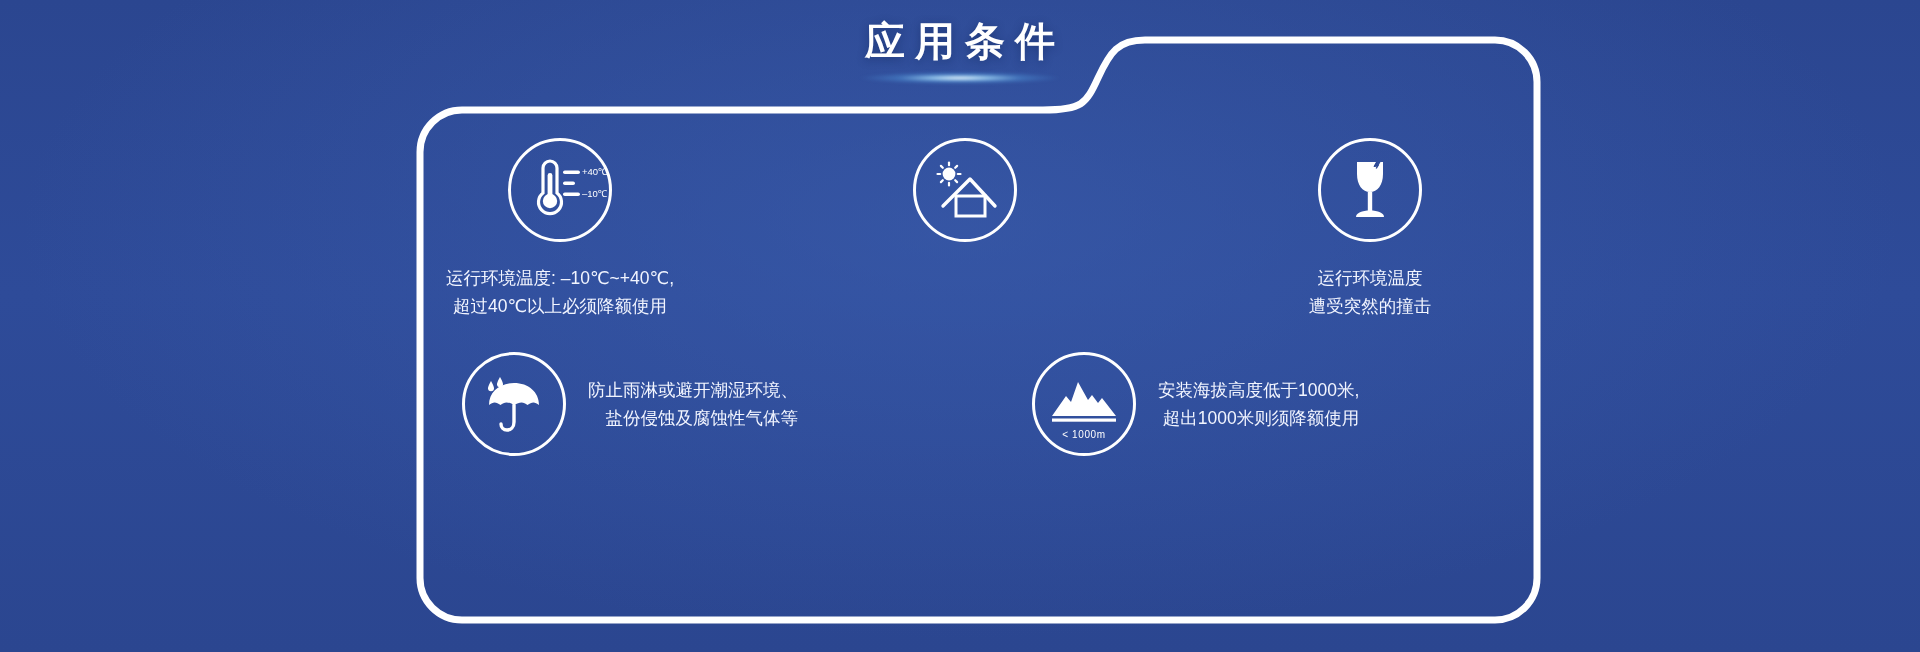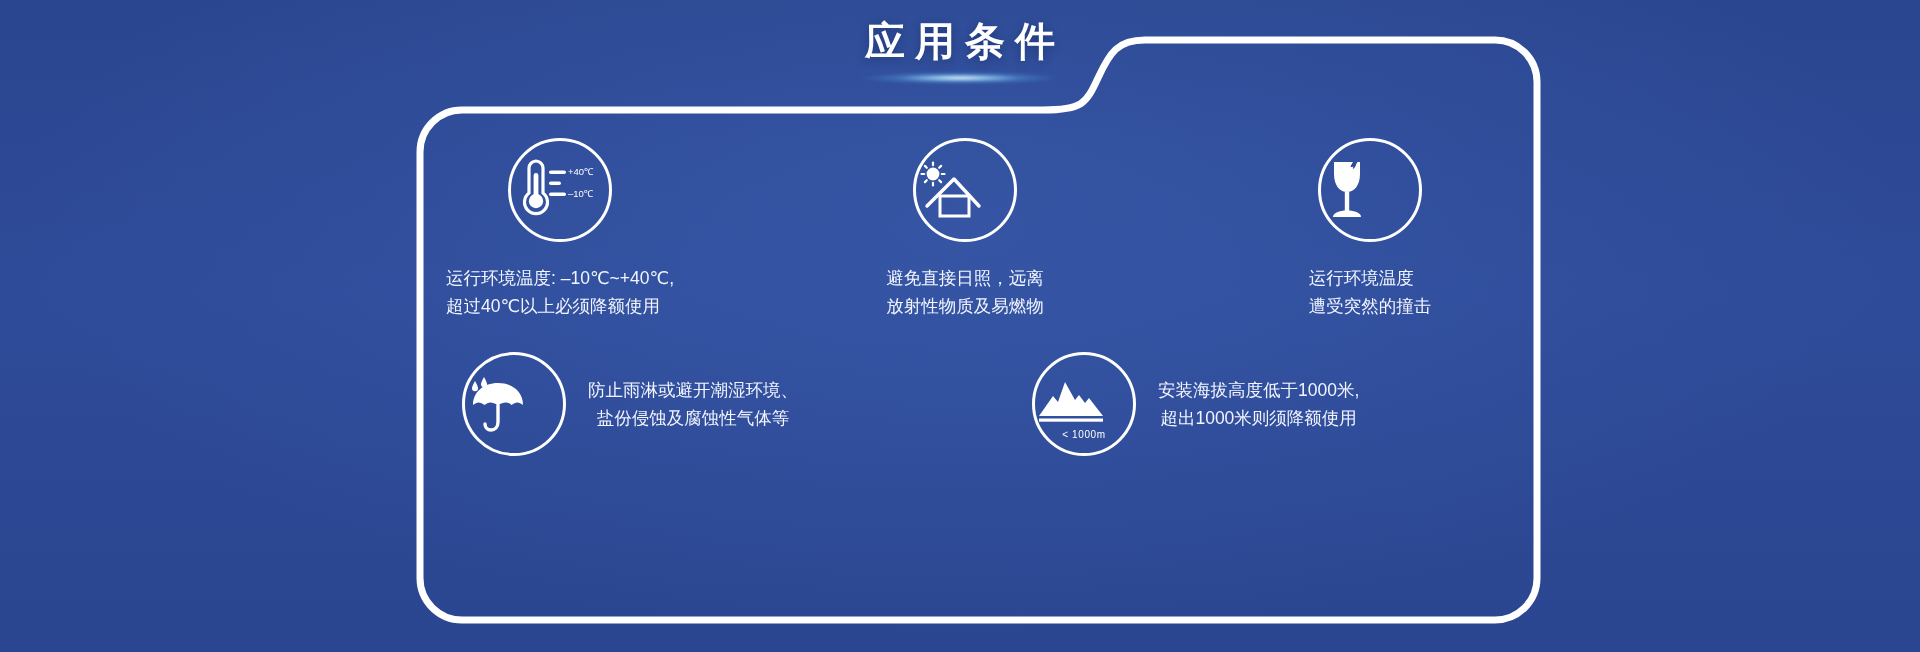--- a/index.html
+++ b/index.html
@@ -81,25 +81,27 @@
     display:flex;
     flex-direction:column;
     align-items:center;
   }
   .circle{
     width:104px; height:104px;
     border:3px solid #ffffff;
     border-radius:50%;
     display:flex;
     align-items:center;
+    justify-content:center;
     position:relative;
   }
   .circle svg{ display:block; overflow:visible; }
   .caption{
     margin-top:22px;
+    text-align:center;
     font-size:17.5px;
     line-height:1.62;
     color:#f2f5ff;
     white-space:pre-line;
   }
 
   
   .row2{
     position:absolute;
     left:52px; top:232px;
@@ -107,21 +109,21 @@
     display:flex;
     justify-content:space-between;
   }
   .item-row{
     display:flex;
     align-items:center;
     gap:22px;
   }
   .item-row .caption{
     margin-top:0;
-    text-align:center;
+    text-align:right;
   }
   .w-umbrella{ width:440px; }
   .w-altitude{ width:440px; justify-content:flex-start; }
 
   .alt-label{
     position:absolute;
     bottom:13px;
     left:0; right:0;
     text-align:center;
     font-size:10px;
@@ -192,22 +194,20 @@
             <line x1="23.2" y1="19.2" x2="25.1" y2="21.1"></line>
             <line x1="25.1" y1="4.9" x2="23.2" y2="6.8"></line>
             <line x1="10.8" y1="19.2" x2="8.9" y2="21.1"></line>
           </g>
 
           <path d="M11 45 L38 18 L63 45" fill="none" stroke="#ffffff" stroke-width="3.4" stroke-linecap="round" stroke-linejoin="round"></path>
 
           <rect x="24" y="35" width="29" height="20" fill="none" stroke="#ffffff" stroke-width="3"></rect>
         </svg>
       </div>
-      <div class="caption">避免直接日照，远离
-放射性物质及易燃物</div>
     </div>
 
     <div class="item-stack">
       <div class="circle">
         <svg width="52" height="64" viewBox="0 0 52 64">
 
           <path d="M13 4 L32 4 L29.5 9 L34.5 7.5 L36.5 4 L39 4
                    L39 16 C39 27 33.5 34 26 34 C18.5 34 13 27 13 16 Z" fill="#ffffff"></path>
 
           <path d="M33 4.5 L30.5 8.2 L34.2 7.2 L32.2 10.5" fill="none" stroke="#2c4894" stroke-width="1.4" stroke-linejoin="round"></path>

